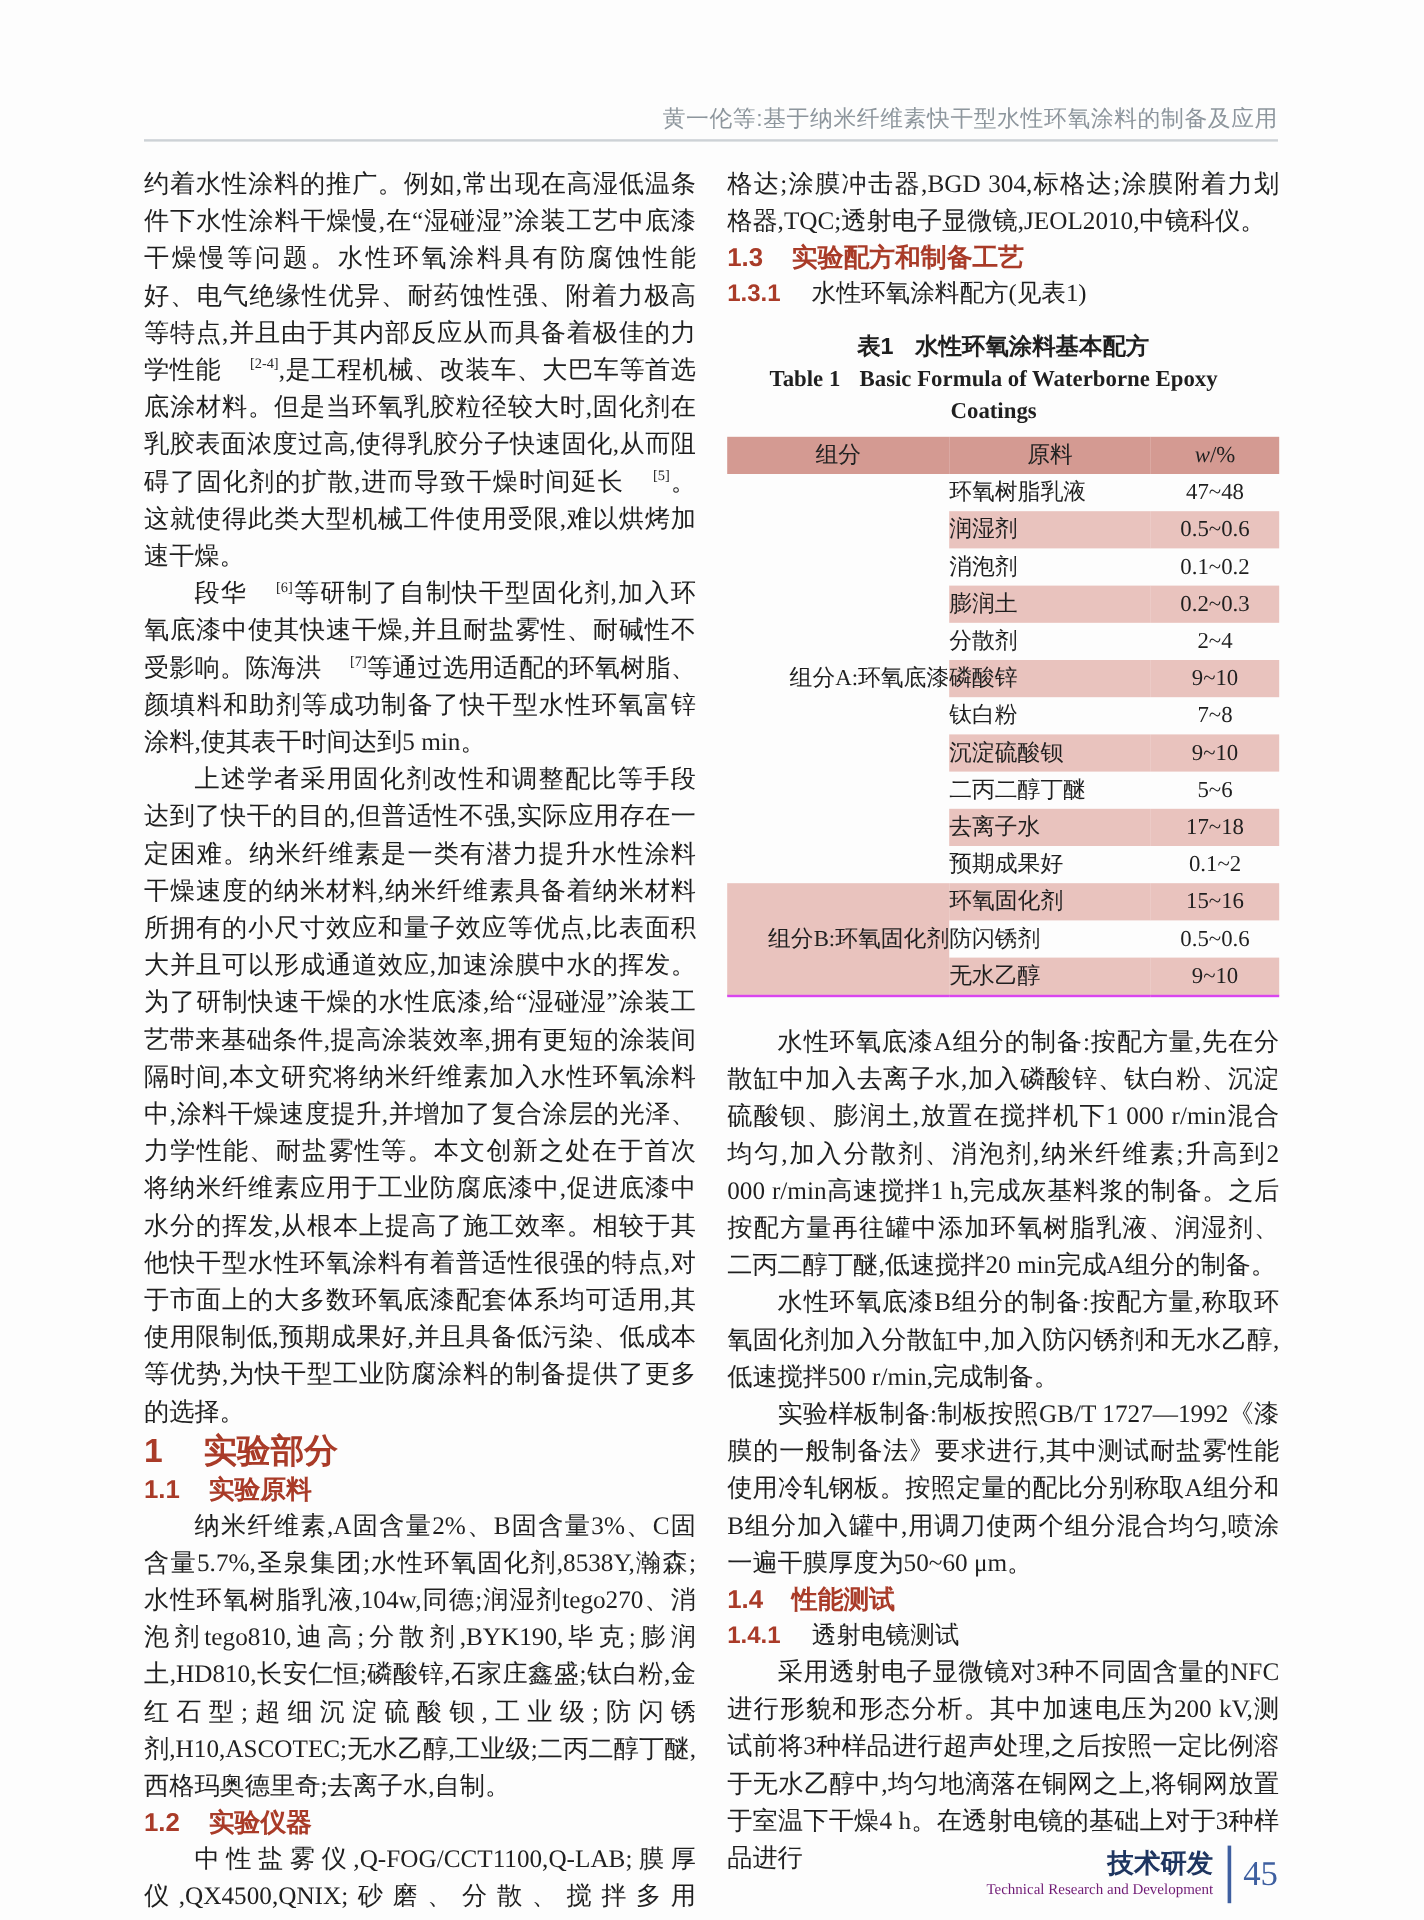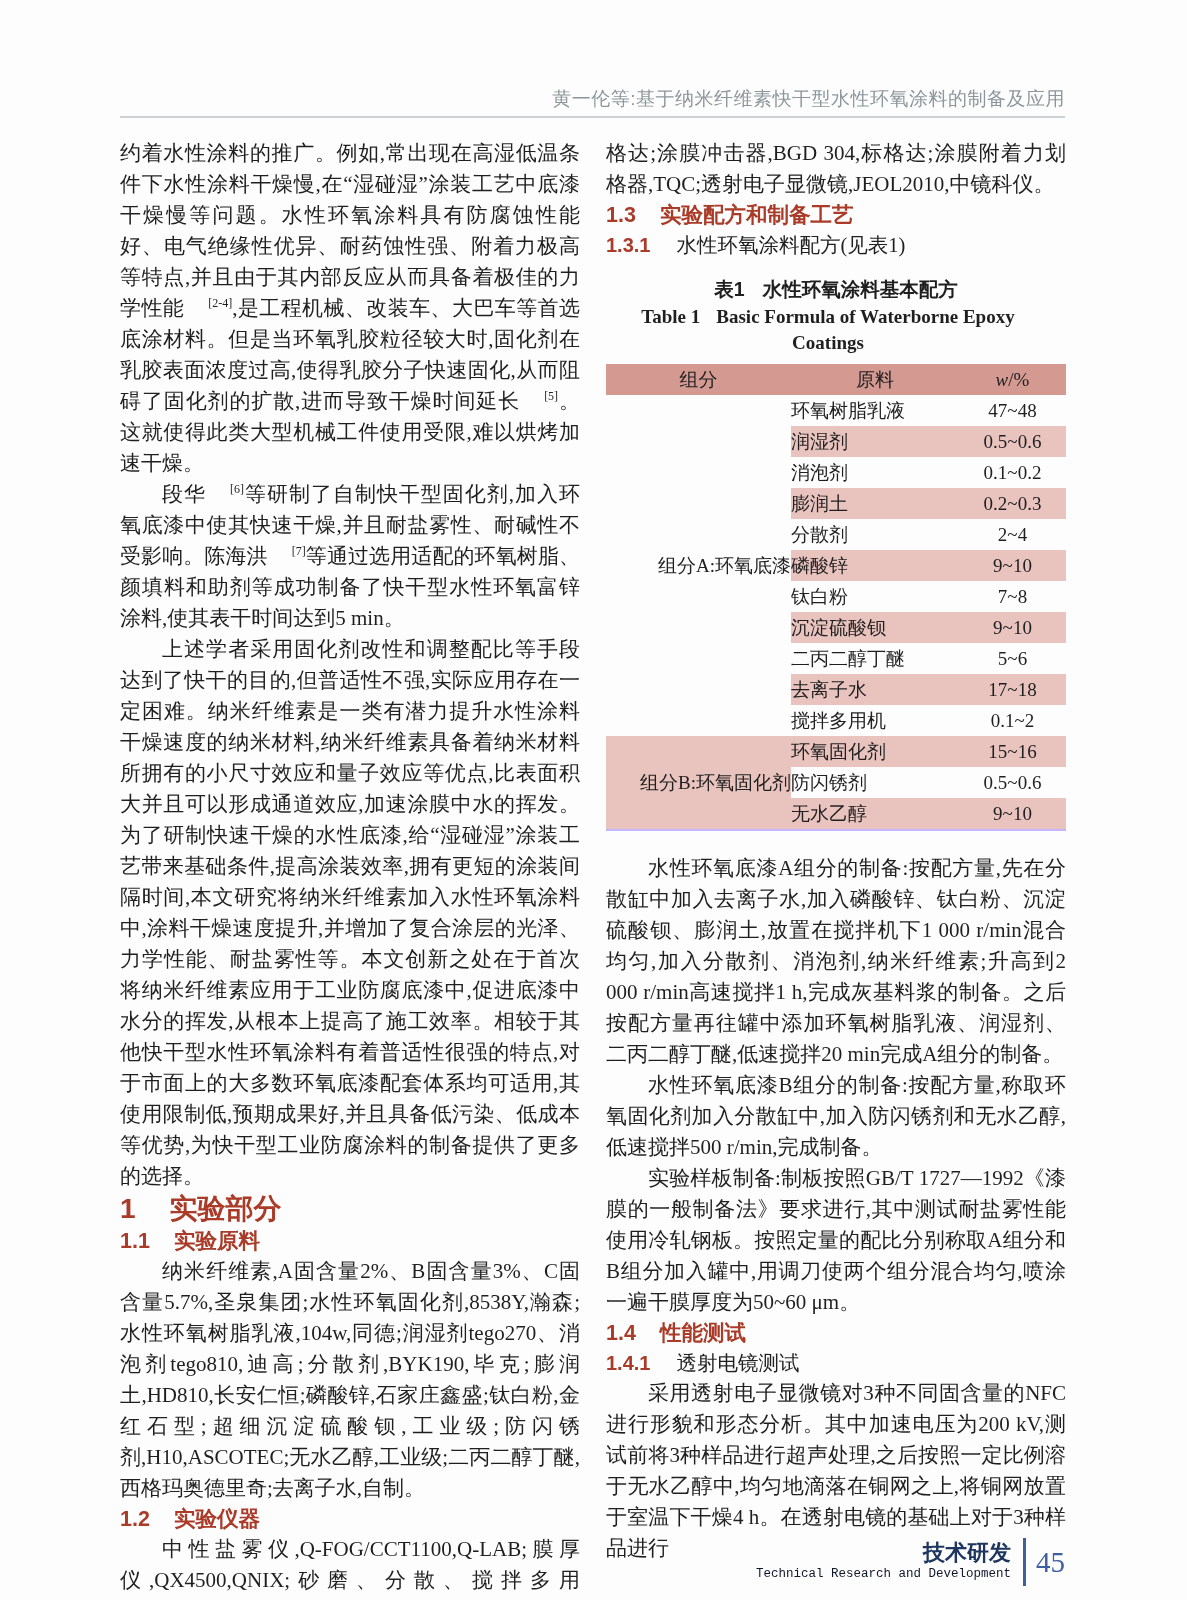--- a/index.html
+++ b/index.html
@@ -50,21 +50,21 @@
     font-weight:bold;font-size:19.5px;line-height:26px;
   }
   .tbl-title-cn .lbl{margin-right:18px;margin-top:31px;}
   .tbl-title-en{
     text-align:center;font-family:"Liberation Serif","DejaVu Serif",serif;
     font-weight:bold;font-size:19px;line-height:26px;margin:2px 16px 8px 0;
   }
   .tbl-title-en .lbl{margin-right:16px;}
   table.formula{
     width:100%;border-collapse:collapse;table-layout:fixed;
-    font-size:19px;border-bottom:2px solid #c4b5fd;
+    font-size:19px;border-bottom:2px solid #d946ef;
   }
   table.formula col.c1{width:185px;}
   table.formula col.c2{width:168px;}
   table.formula col.c3{width:107px;}
   table.formula th{
     background:var(--table_header_bg);font-weight:normal;height:31px;
     text-align:center;color:#222;padding:0;
   }
   table.formula td{height:27px;padding:0;vertical-align:middle;}
   td.cell-label{text-align:right;padding-left:22px;}
@@ -75,22 +75,22 @@
   .footer{
     position:absolute;right:122px;top:1538px;
     display:flex;align-items:center;
   }
   .footer-text{text-align:right;}
   .footer-cn{
     font-family:"Liberation Sans","DejaVu Sans",sans-serif;
     font-weight:bold;font-size:22px;line-height:24px;color:var(--footer_navy);
   }
   .footer-en{
-    font-family:Liberation Mono, monospace;
-    font-size:12.5px;line-height:18px;color:#0f172a;
+    font-family:Liberation Serif, serif;
+    font-size:12.5px;line-height:18px;color:#701a75;
   }
   .footer-bar{width:3px;height:48px;background:var(--footer_blue);margin:0 10px 0 12px;}
   .footer-num{
     font-family:"Liberation Serif","DejaVu Serif",serif;
     font-size:29px;color:var(--footer_blue);
   }
 </style>
 </head>
 <body>
 
@@ -170,21 +170,21 @@
             </tr>
             <tr>
               <td class="cell-mat">二丙二醇丁醚</td>
               <td class="cell-w">5~6</td>
             </tr>
             <tr>
               <td class="cell-mat stripe">去离子水</td>
               <td class="cell-w stripe">17~18</td>
             </tr>
             <tr>
-              <td class="cell-mat">搅拌多用机</td>
+              <td class="cell-mat">预期成果好</td>
               <td class="cell-w">0.1~2</td>
             </tr>
             <tr>
               <td class="cell-label pinkblock" rowspan="3">组分B:环氧固化剂</td>
               <td class="cell-mat stripe">环氧固化剂</td>
               <td class="cell-w stripe">15~16</td>
             </tr>
             <tr>
               <td class="cell-mat">防闪锈剂</td>
               <td class="cell-w">0.5~0.6</td>

